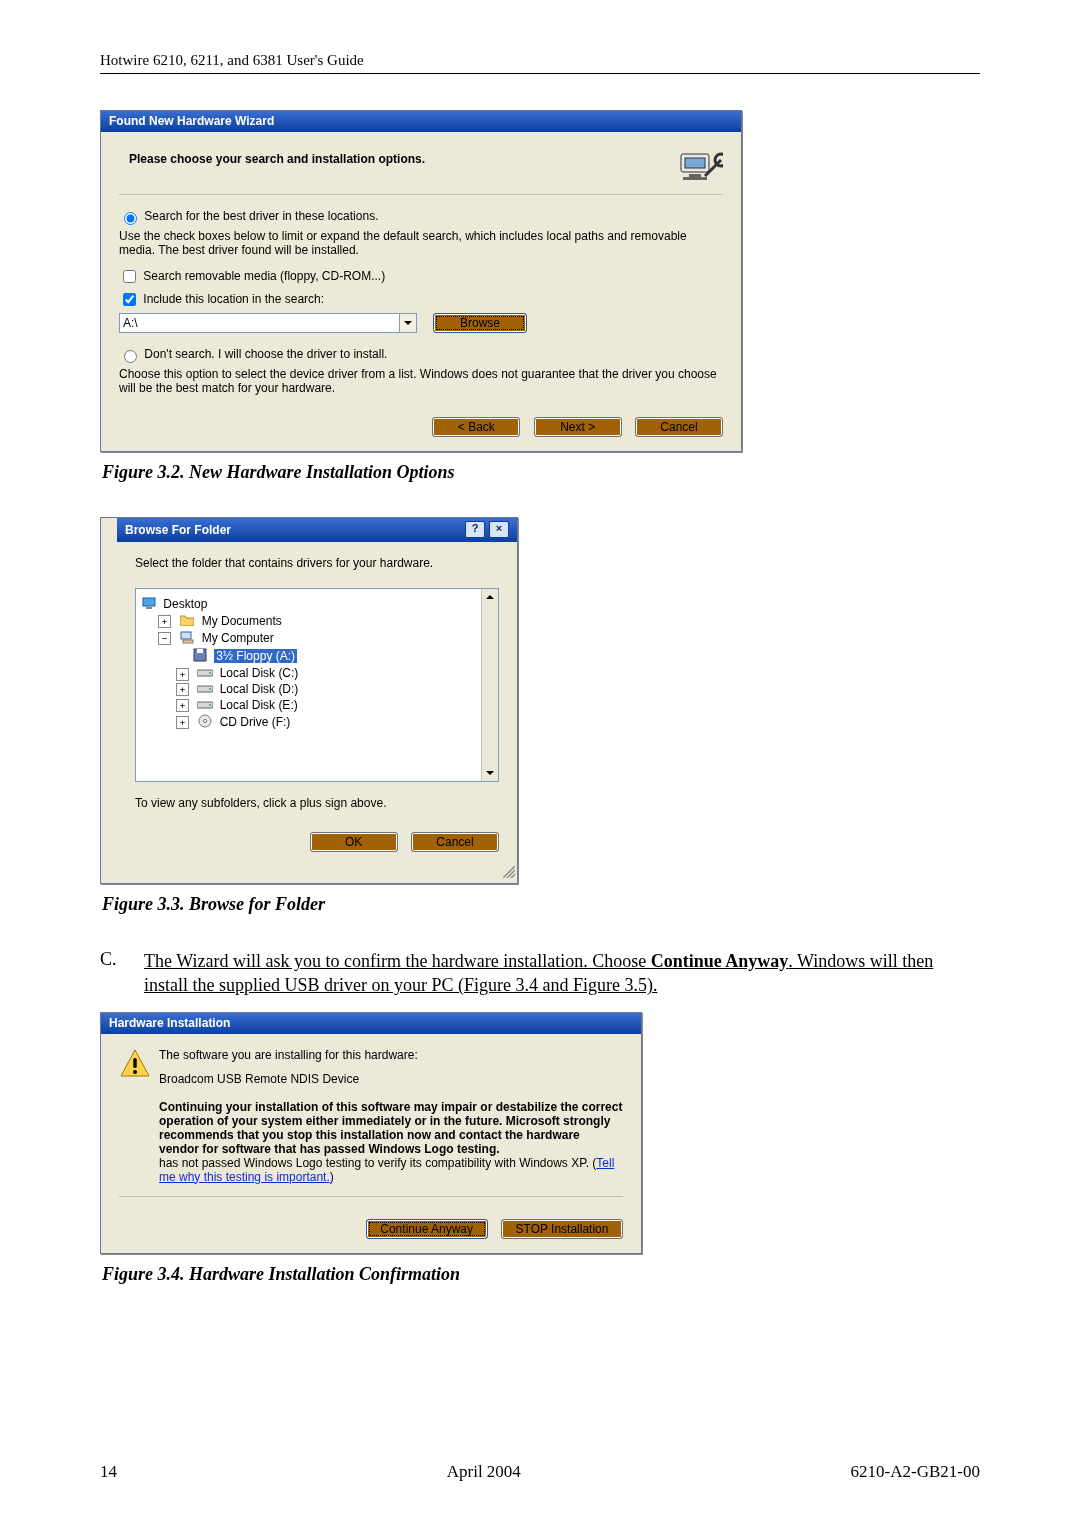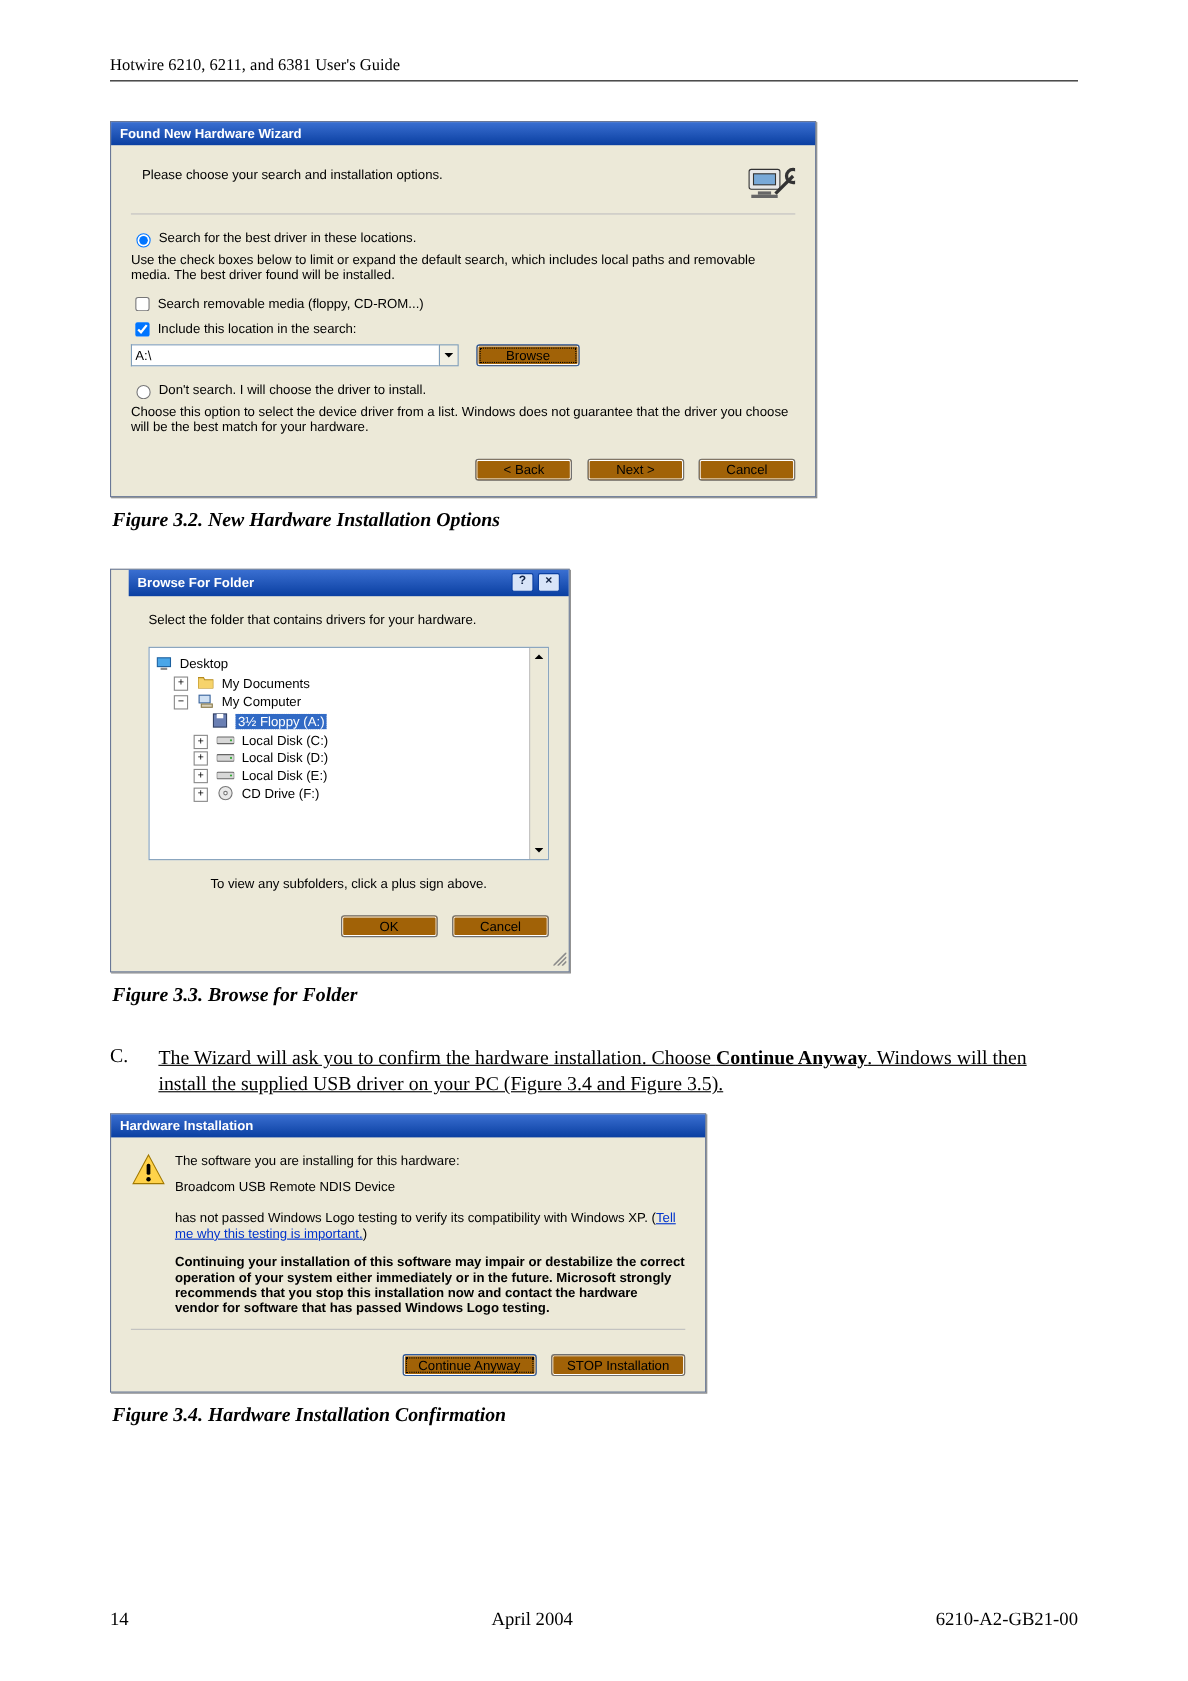--- a/index.html
+++ b/index.html
@@ -164,21 +164,21 @@
       <span class="hw-icon">
         <svg viewBox="0 0 48 48">
           <rect x="6" y="8" width="28" height="18" rx="2" fill="#e8e8e8" stroke="#333"></rect>
           <rect x="10" y="12" width="20" height="10" fill="#79a9d8" stroke="#333"></rect>
           <rect x="14" y="28" width="12" height="3" fill="#666"></rect>
           <rect x="8" y="31" width="24" height="3" fill="#666"></rect>
           <path d="M30 30 L46 14" stroke="#333" stroke-width="3"></path>
           <circle cx="46" cy="14" r="6" fill="none" stroke="#333" stroke-width="3"></circle>
         </svg>
       </span>
-      <div style="font-weight:normal; padding:6px 0 24px 10px;">Please choose your search and installation options.</div>
+      <div style="font-weight:bold; padding:6px 0 24px 10px;">Please choose your search and installation options.</div>
     </div>
     <hr style="border:none;border-top:1px solid #bfbfbf;margin:0 0 14px 0;">
 
     <div class="opt-line indent1">
       <input type="radio" class="radio" checked="" style="">
       <span>Search for the best driver in these locations.</span>
     </div>
     <div class="help-text indent2">Use the check boxes below to limit or expand the default search, which includes local paths and removable media. The best driver found will be installed.</div>
 
     <div class="opt-line indent2">
@@ -316,21 +316,21 @@
             </svg>
           </span>
         <span class="scroll-arrow">
             <svg viewBox="0 0 8 8">
               <path d="M0 2 L4 6 L8 2 Z" fill="#000"></path>
             </svg>
           </span>
       </div>
     </div>
 
-    <div style="margin:14px 0 10px 0;text-align:center;">To view any subfolders, click a plus sign above.</div>
+    <div style="margin:14px 0 10px 0;">To view any subfolders, click a plus sign above.</div>
     <div class="btn-row" style="text-align:right;">
       <span class="xp-btn">OK</span>
       <span class="xp-btn">Cancel</span>
     </div>
   </div>
 
   <div style="text-align:right; padding:0 2px 2px 0;">
     <span>
       <svg width="12" height="12" viewBox="0 0 12 12">
         <path d="M12 0 L0 12 M12 4 L4 12 M12 8 L8 12" stroke="#8a8a8a" stroke-width="1.4"></path>
@@ -356,24 +356,24 @@
       <div class="warn-icon">
         <svg viewBox="0 0 32 32">
           <path d="M16 2 L30 28 H2 Z" fill="#ffd24a" stroke="#a07800" stroke-width="1"></path>
           <rect x="14.3" y="10" width="3.4" height="10" rx="1.5" fill="#000"></rect>
           <circle cx="16" cy="24" r="2" fill="#000"></circle>
         </svg>
       </div>
       <div style="flex:1;">
         <div style="margin-bottom:10px;">The software you are installing for this hardware:</div>
         <div style="margin-bottom:14px;">Broadcom USB Remote NDIS Device</div>
+        <div style="font-weight:bold; margin-top:12px;">Continuing your installation of this software may impair or destabilize the correct operation of your system either immediately or in the future. Microsoft strongly recommends that you stop this installation now and contact the hardware vendor for software that has passed Windows Logo testing.</div>
         <div>
           <span>has not passed Windows Logo testing to verify its compatibility with Windows XP. (</span><span class="link">Tell me why this testing is important.</span><span>)</span>
         </div>
-        <div style="font-weight:bold; margin-top:12px;">Continuing your installation of this software may impair or destabilize the correct operation of your system either immediately or in the future. Microsoft strongly recommends that you stop this installation now and contact the hardware vendor for software that has passed Windows Logo testing.</div>
       </div>
     </div>
     <hr class="rule-lite">
     <div class="btn-row">
       <span class="xp-btn default-btn" style="min-width:120px;">Continue Anyway</span>
       <span class="xp-btn" style="min-width:120px;">STOP Installation</span>
     </div>
   </div>
 </div>
 <div class="caption" style="margin-bottom:0;">Figure 3.4. Hardware Installation Confirmation</div>

